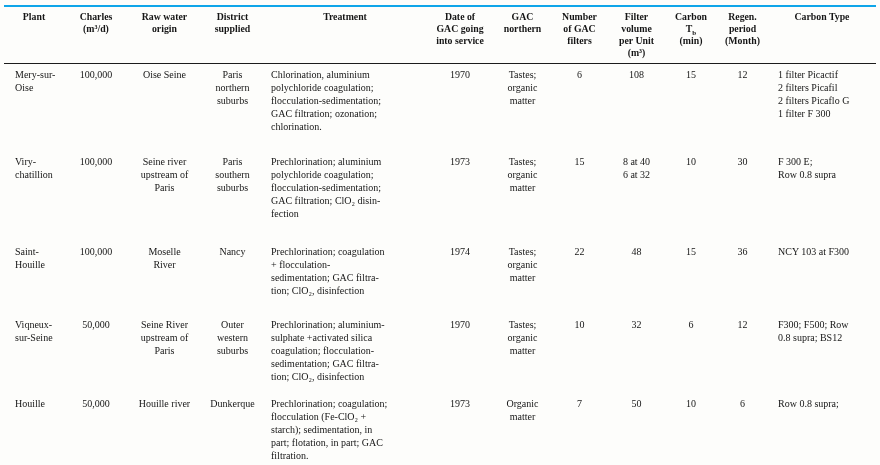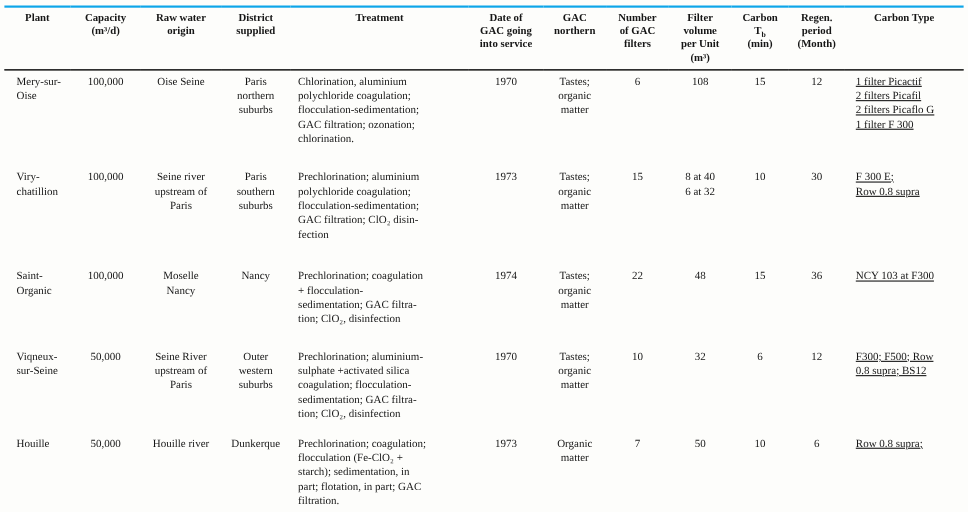--- a/index.html
+++ b/index.html
@@ -37,21 +37,21 @@
     line-height: 13px;
     vertical-align: top;
     text-align: center;
     padding: 4px 2px 0 2px;
     white-space: pre-line;
     margin-top: 34px;
   }
   td.a-left { text-align: left; }
   td.cell-plant { padding-left: 11px; }
   td.cell-treatment { padding-left: 7px; padding-right: 2px; }
-  td.cell-carbon { padding-left: 10px; text-decoration: underline; }
+  td.cell-carbon { padding-left: 10px; }
   sub.tb-sub { font-size: 7px; line-height: 0; }
   tr.r1 { height: 87px; }
   tr.r2 { height: 90px; }
   tr.r3 { height: 73px; }
   tr.r4 { height: 79px; }
   tr.r5 { height: 72px; }
   .rule-gray { height: 1px; background: #9b9b96; margin: 0 2px; }
 </style>
 </head>
 <body>
@@ -68,21 +68,21 @@
         <col class="c7">
         <col class="c8">
       <col class="c9">
         <col class="c10">
         <col class="c11">
         <col class="c12">
     </colgroup>
     <thead>
       <tr>
         <th>Plant</th>
-        <th>Capacity
+        <th>Charles
 (m³/d)</th>
         <th>Raw water
 origin</th>
         <th>District
 supplied</th>
         <th>Treatment</th>
         <th>Date of
 GAC going
 into service</th>
         <th>GAC
@@ -152,24 +152,24 @@
         <td>15</td>
         <td>8 at 40
 6 at 32</td>
         <td>10</td>
         <td>30</td>
         <td class="a-left cell-carbon">F 300 E;
 Row 0.8 supra</td>
       </tr>
       <tr class="r3">
         <td class="a-left cell-plant">Saint-
-Organic</td>
+Houille</td>
         <td>100,000</td>
         <td>Moselle
-Nancy</td>
+River</td>
         <td>Nancy</td>
         <td class="a-left cell-treatment">Prechlorination; coagulation
 + flocculation-
 sedimentation; GAC filtra-
 tion; ClO₂, disinfection</td>
         <td>1974</td>
         <td>Tastes;
 organic
 matter</td>
         <td>22</td>

